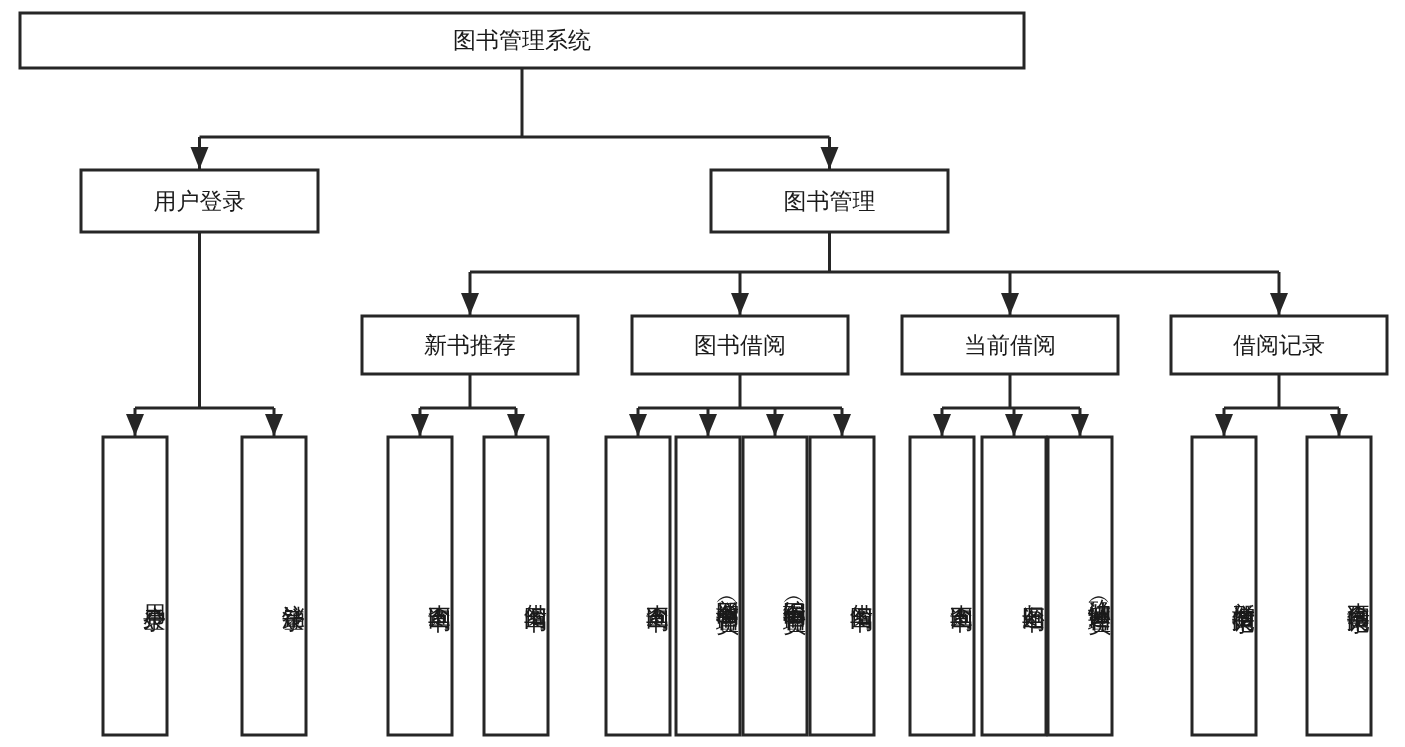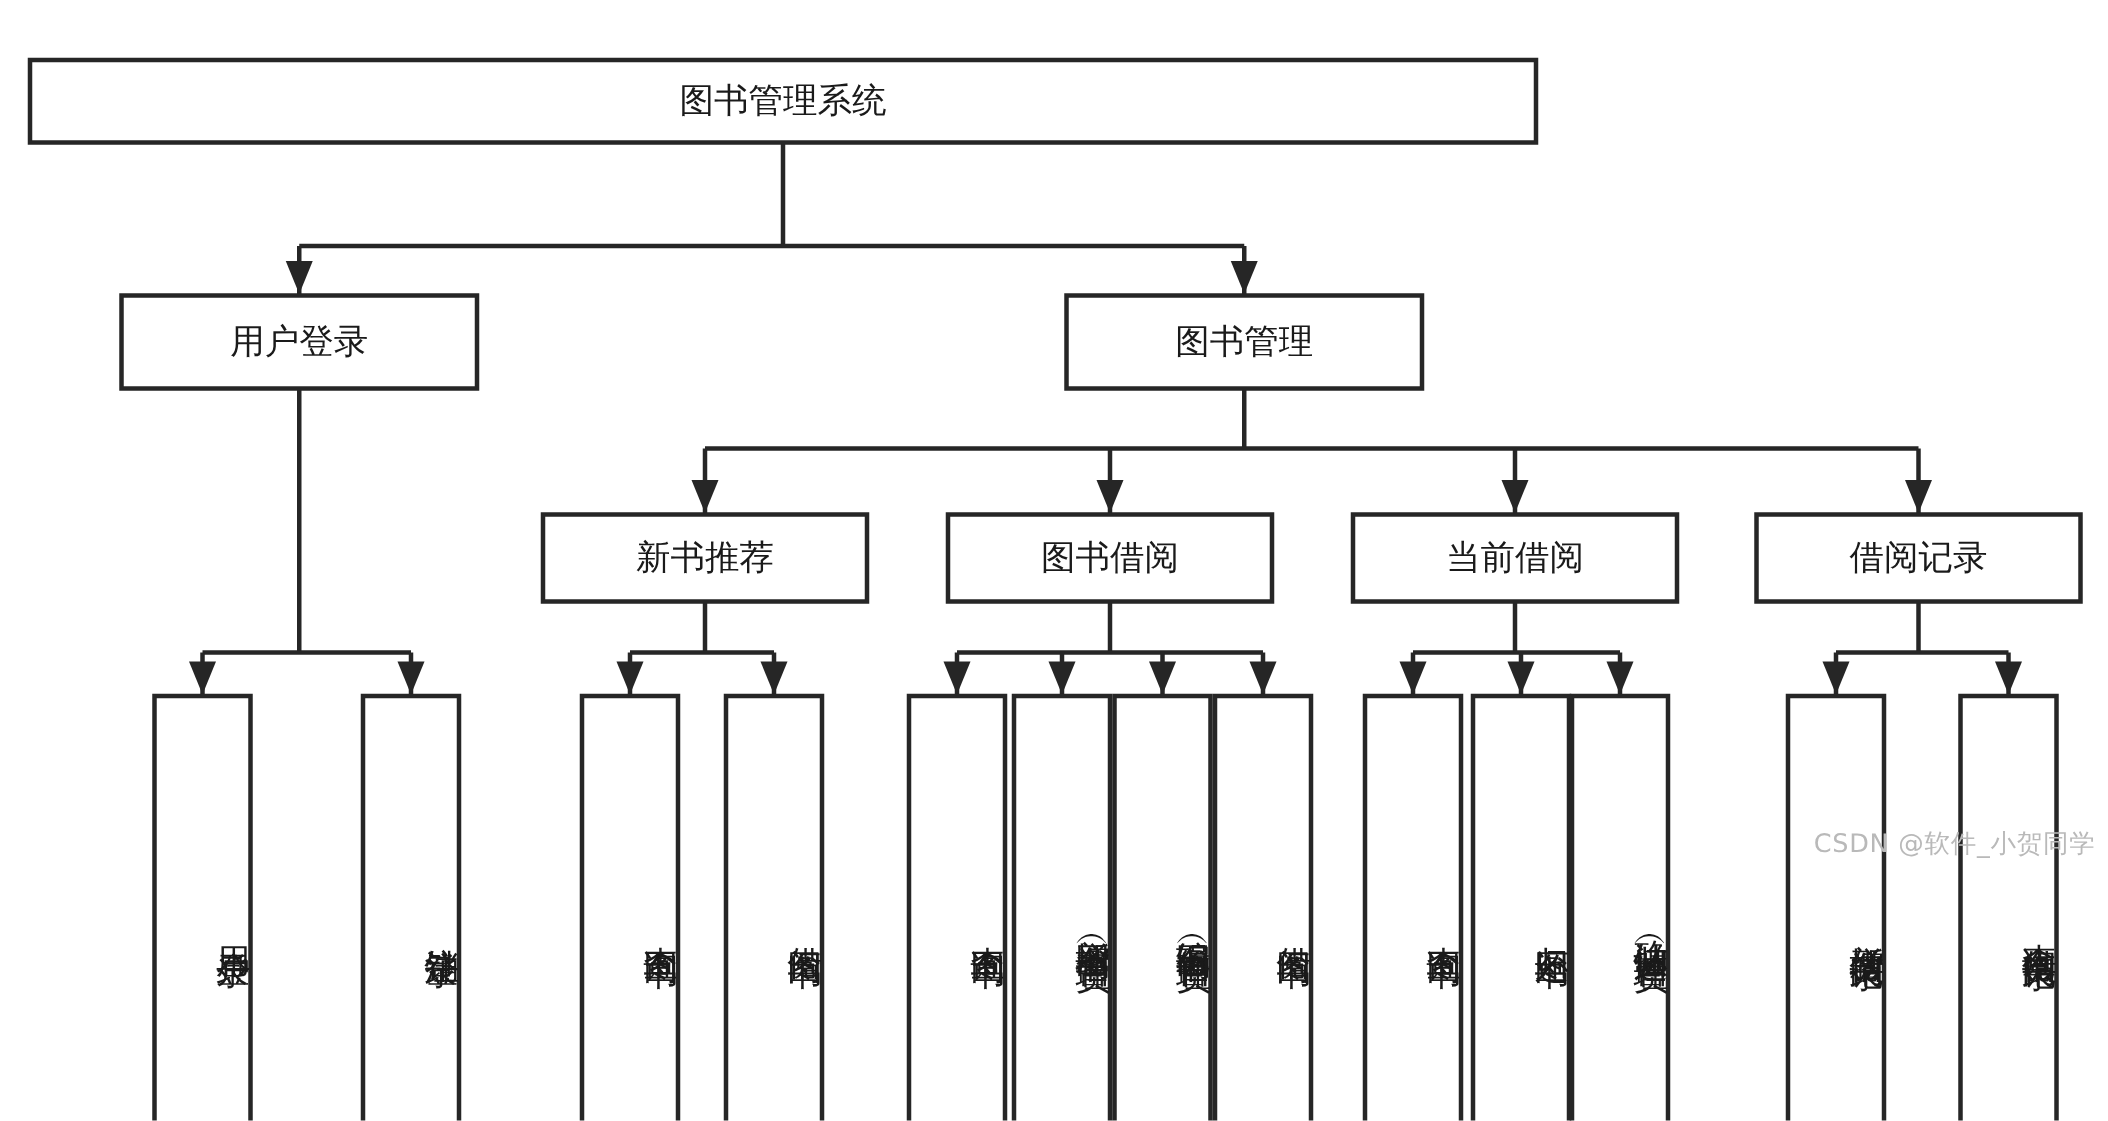--- a/index.html
+++ b/index.html
@@ -1,17 +1,17 @@
 <!DOCTYPE html>
 <html><head>
 <meta charset="utf-8">
 <style>
   html,body{margin:0;padding:0;background:#ffffff;}
   body{width:1405px;height:747px;font-family:"DejaVu Sans","Liberation Sans",sans-serif;overflow:hidden;}
-  #diagram-root{position:relative;width:1405px;height:553px;background:#fff;margin-top:27px;}
+  #diagram-root{position:relative;width:1405px;height:553px;background:#fff;}
   svg.flow{position:absolute;left:0;top:0;width:1405px;height:747px;}
   .node-box{fill:#ffffff;stroke:#262626;stroke-width:3;}
   .connector{stroke:#262626;stroke-width:3;fill:none;}
   .arrow-head{fill:#262626;stroke:none;}
   .node-label{fill:#1a1a1a;font-family:"DejaVu Sans","Liberation Sans",sans-serif;font-size:23px;text-anchor:middle;dominant-baseline:middle;}
   .vert-wrap{position:absolute;display:flex;align-items:flex-start;justify-content:center;
              writing-mode:vertical-rl;text-orientation:upright;letter-spacing:2px;
              font-size:23px;color:#1a1a1a;line-height:1.05;padding-top:8px;box-sizing:border-box;
              pointer-events:none;}
   .watermark{position:absolute;right:8px;bottom:6px;font-size:17px;color:#b9b9b9;
@@ -119,14 +119,13 @@
       <div class="vert-wrap" style="left: 676px; top: 437px; width: 64px; height: 298px;">新增图书（管理员）</div>
       <div class="vert-wrap" style="left: 743px; top: 437px; width: 64px; height: 298px;">编辑图书（管理员）</div>
       <div class="vert-wrap" style="left: 810px; top: 437px; width: 64px; height: 298px;">借阅图书</div>
       <div class="vert-wrap" style="left: 910px; top: 437px; width: 64px; height: 298px;">查询图书</div>
       <div class="vert-wrap" style="left: 982px; top: 437px; width: 64px; height: 298px;">归还图书</div>
       <div class="vert-wrap" style="left: 1048px; top: 437px; width: 64px; height: 298px;">确认归还（管理员）</div>
       <div class="vert-wrap" style="left: 1192px; top: 437px; width: 64px; height: 298px;">新增借阅记录</div>
       <div class="vert-wrap" style="left: 1307px; top: 437px; width: 64px; height: 298px;">查询借阅记录</div>
     </div>
 
-  <div class="watermark">CSDN @软件_小贺同学</div>
 </div>
 
 </body></html>

